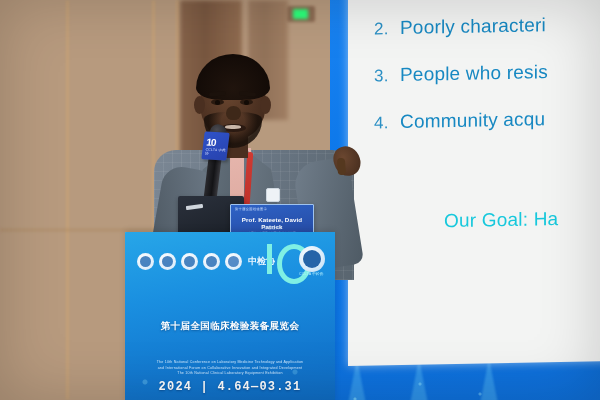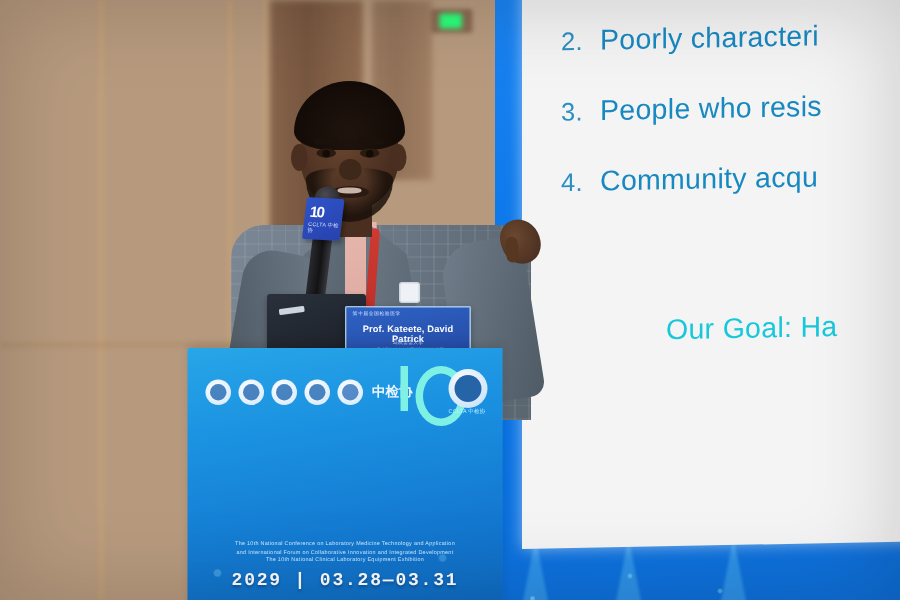--- a/index.html
+++ b/index.html
@@ -404,25 +404,26 @@
     </div>
 
     <div class="anniv">
       <div class="one"></div>
       <div class="zero"></div>
       <div class="gear"></div>
       <div class="sub">CCLTA 中检协</div>
     </div>
 
     <div class="podium-title">
+      <div>第十届全国临床检验装备展览会</div>
     </div>
 
     <div class="podium-sub">
       <div>The 10th National Conference on Laboratory Medicine Technology and Application</div>
       <div>and International Forum on Collaborative Innovation and Integrated Development</div>
       <div>The 10th National Clinical Laboratory Equipment Exhibition</div>
     </div>
 
-    <div class="podium-date">2029  |  03.28—03.31</div>
+    <div class="podium-date">2024  |  4.64—03.31</div>
   </div>
 
   <div class="vignette"></div>
 </div>
 
 </body></html>

